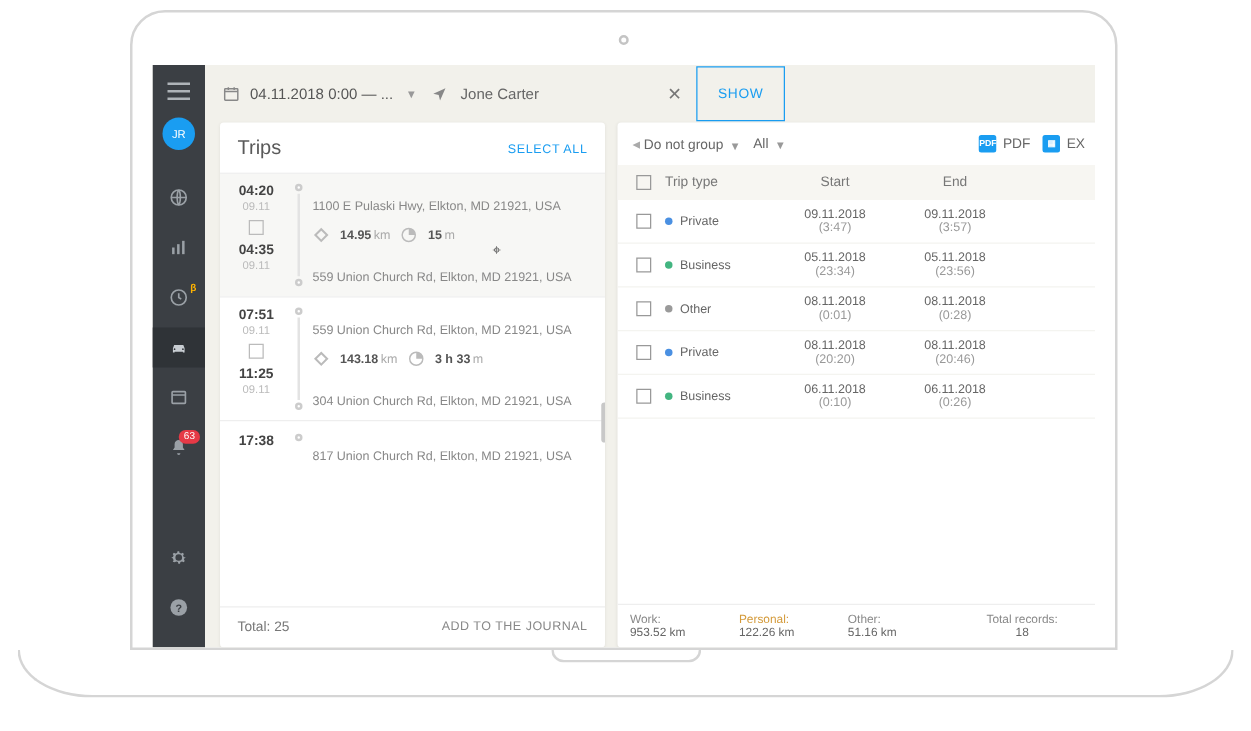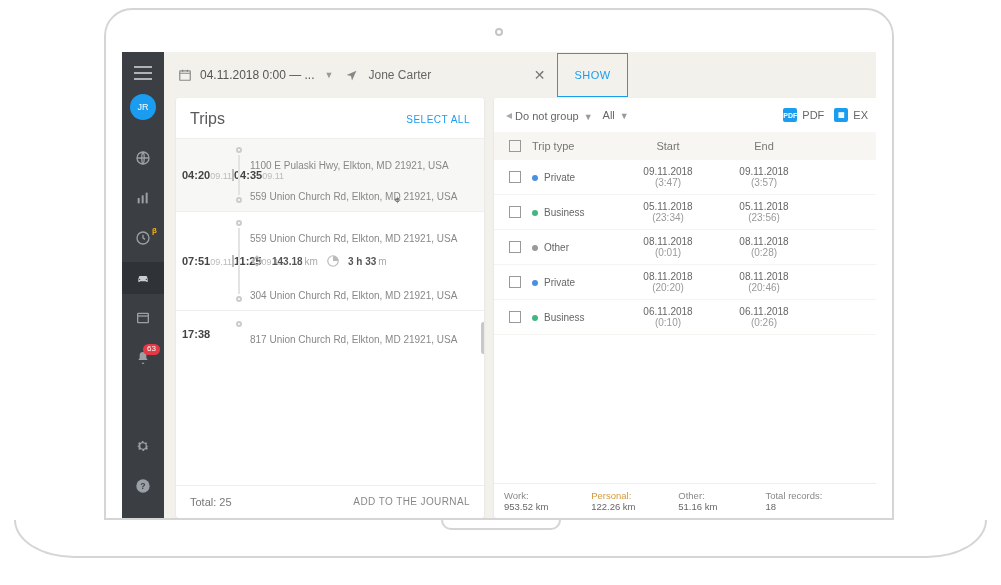--- a/index.html
+++ b/index.html
@@ -38,21 +38,21 @@
   .panel.left { width:308px; }
   .panel.right { flex:1; margin-right:-4px; }
 
   
   .trips-header { display:flex; align-items:center; justify-content:space-between; padding:12px 14px 10px; }
   .trips-title { font-size:16px; color:#5a5a5a; font-weight:400; }
   .select-all { color:#1a9df1; font-size:10px; letter-spacing:0.5px; cursor:pointer; }
   .trip-list { flex:1; overflow:hidden; }
   .trip-card { border-top:1px solid #eee; padding:8px 10px 8px 6px; display:flex; gap:4px; position:relative; }
   .trip-card.selected { background:#f7f7f5; }
-  .trip-times { width:46px; display:flex; flex-direction:row; align-items:center; font-size:10px; color:#999; }
+  .trip-times { width:46px; display:flex; flex-direction:column; align-items:center; font-size:10px; color:#999; }
   .tt-time { color:#444; font-size:11px; font-weight:600; }
   .tt-date { font-size:9px; color:#bbb; margin-top:1px; }
   .trip-cb { margin:6px 0; width:12px; height:12px; border:1px solid #bbb; display:inline-block; }
   .trip-line { width:14px; position:relative; display:flex; flex-direction:column; align-items:center; }
   .dot { width:6px; height:6px; border:2px solid #ccc; border-radius:50%; background:#fff; }
   .vline { flex:1; width:2px; background:#e3e3e3; margin:2px 0; }
   .trip-body { flex:1; font-size:10px; color:#888; display:flex; flex-direction:column; gap:6px; }
   .addr { line-height:1.3;margin-top:12px; }
   .trip-stats { display:flex; align-items:center; gap:8px; color:#666; font-size:10px; margin:3px 0; }
   .stat-icon { width:14px; height:14px; display:inline-flex; align-items:center; justify-content:center; }
@@ -84,21 +84,21 @@
   .trow { display:flex; align-items:center; padding:6px 4px; font-size:10px; color:#666; border-bottom:1px solid #f4f4f0; }
   .type-dot { width:6px; height:6px; border-radius:50%; display:inline-block; margin-right:6px; vertical-align:middle; }
   .d-private { background:#4a90e2; }
   .d-business { background:#43b581; }
   .d-other { background:#9a9a9a; }
   .dt-line1 { display:block; }
   .dt-line2 { display:block; color:#999; }
 
   .r-footer { border-top:1px solid #eee; display:flex; padding:6px 10px 6px; font-size:9.5px; color:#888; gap:0; }
   .rf-col { flex:1; }
-  .rf-col.right { text-align:left; flex:1.2; }
+  .rf-col.right { text-align:center; flex:1.2; }
   .rf-label { display:block; }
   .rf-val { display:block; color:#666; }
   .rf-work .rf-label { color:#888; }
   .rf-personal .rf-label { color:#d49a3a; }
   .rf-other .rf-label { }
 
   .scroll-thumb { position:absolute; right:-2px; top:224px; width:5px; height:32px; background:#c8c8c8; border-radius:3px; }
 </style>
 </head>
 <body>
@@ -204,20 +204,35 @@
                 <span class="tt-time">04:35</span>
                 <span class="tt-date">09.11</span>
               </div>
               <div class="trip-line">
                   <span class="dot"></span>
                   <span class="vline"></span>
                   <span class="dot"></span>
                 </div>
               <div class="trip-body">
                 <div class="addr">1100 E Pulaski Hwy, Elkton, MD 21921, USA</div>
+                <div class="trip-stats">
+                  <span class="stat-icon">
+                      <svg viewBox="0 0 24 24" fill="#bbb">
+                        <path d="M12 2l10 10-10 10L2 12 12 2zm0 4L6 12l6 6 6-6-6-6z"></path>
+                      </svg>
+                    </span>
+                  <span><span class="stat-val">14.95</span><span class="stat-unit">km</span></span>
+                  <span class="stat-icon">
+                      <svg viewBox="0 0 24 24" fill="none" stroke="#bbb" stroke-width="2">
+                        <circle cx="12" cy="12" r="9"></circle>
+                        <path d="M12 3a9 9 0 019 9h-9V3z" fill="#bbb" stroke="none"></path>
+                      </svg>
+                    </span>
+                  <span><span class="stat-val">15</span><span class="stat-unit">m</span></span>
+                </div>
                 <div class="addr">559 Union Church Rd, Elkton, MD 21921, USA</div>
               </div>
               <span class="cursor-icon">⌖</span>
             </div>
 
             <div class="trip-card">
               <div class="trip-times">
                 <span class="tt-time">07:51</span>
                 <span class="tt-date">09.11</span>
                 <span class="trip-cb"></span>

